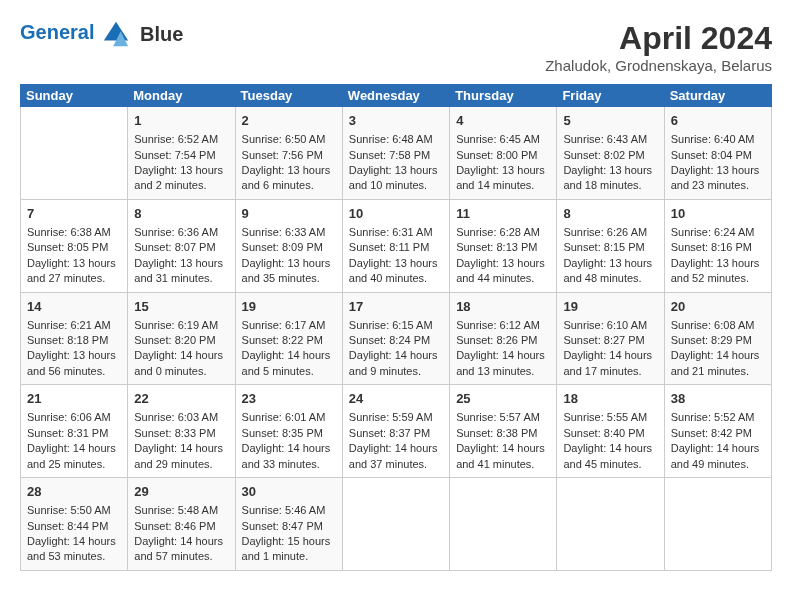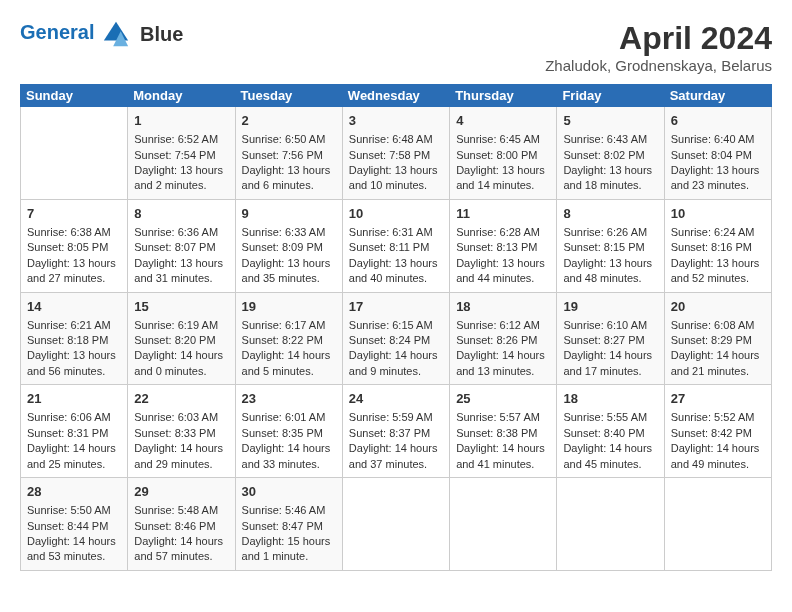--- a/index.html
+++ b/index.html
@@ -226,21 +226,21 @@
         </td>
         <td>
           <span class="day-number">25</span>
           <div class="day-info">Sunrise: 5:57 AM<br>Sunset: 8:38 PM<br>Daylight: 14 hours and 41 minutes.</div>
         </td>
         <td>
           <span class="day-number">18</span>
           <div class="day-info">Sunrise: 5:55 AM<br>Sunset: 8:40 PM<br>Daylight: 14 hours and 45 minutes.</div>
         </td>
         <td>
-          <span class="day-number">27</span>
+          <span class="day-number">38</span>
           <div class="day-info">Sunrise: 5:52 AM<br>Sunset: 8:42 PM<br>Daylight: 14 hours and 49 minutes.</div>
         </td>
       </tr>
       <tr>
         <td>
           <span class="day-number">28</span>
           <div class="day-info">Sunrise: 5:50 AM<br>Sunset: 8:44 PM<br>Daylight: 14 hours and 53 minutes.</div>
         </td>
         <td>
           <span class="day-number">29</span>

